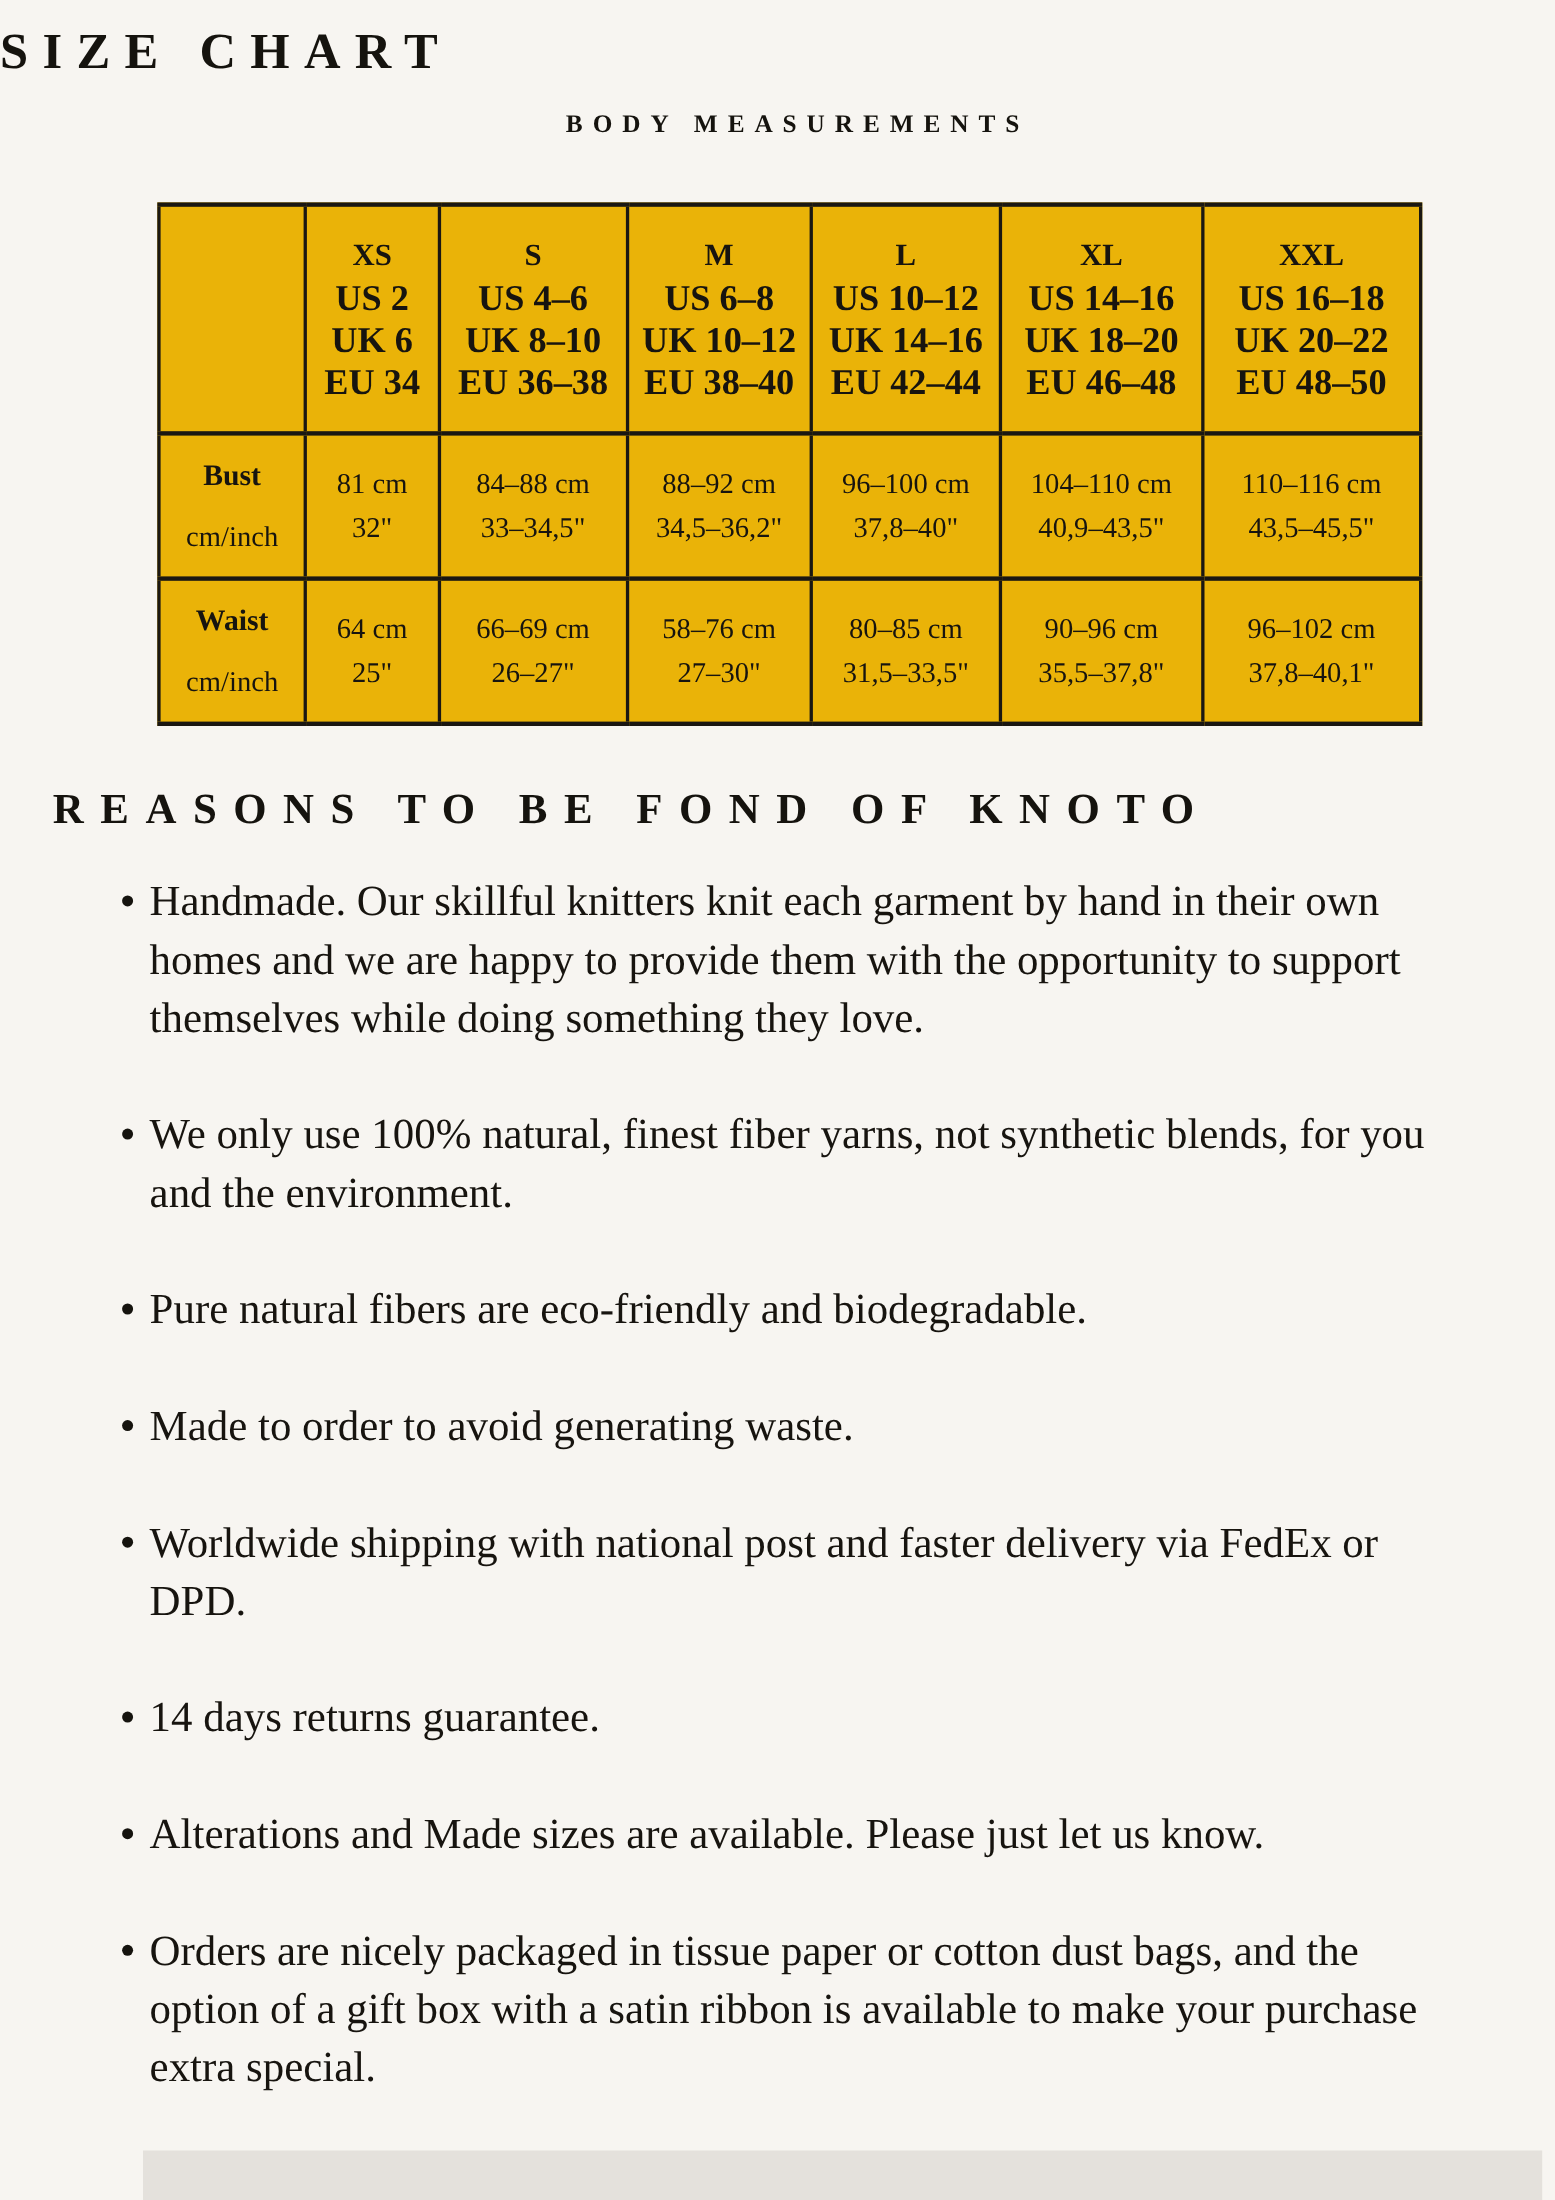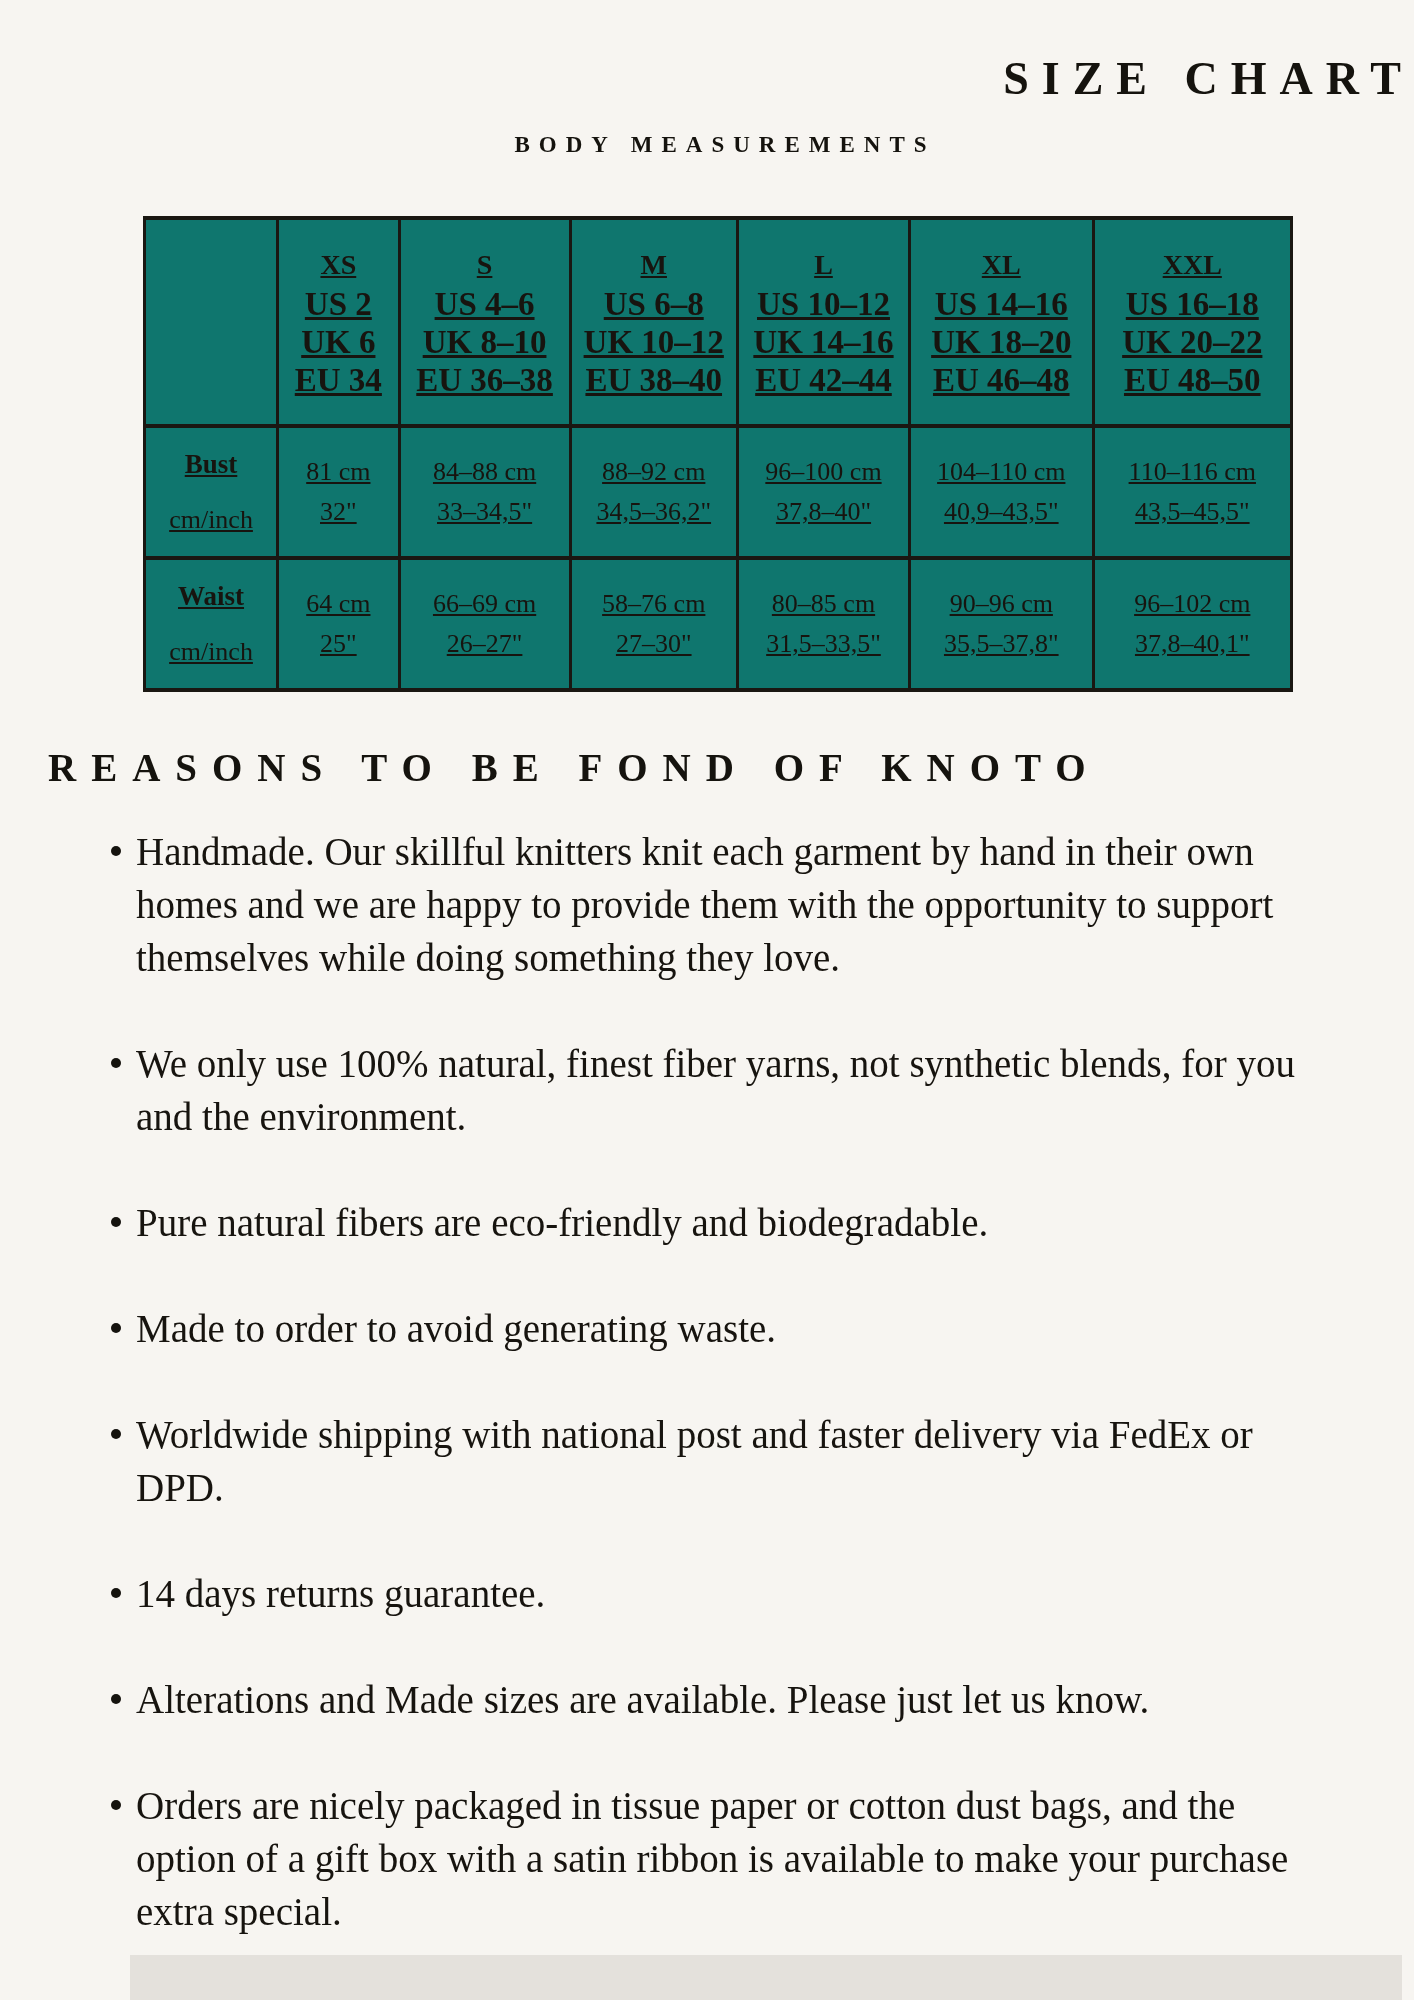--- a/index.html
+++ b/index.html
@@ -7,22 +7,22 @@
     position: relative;
     width: 1414px;
     height: 2000px;
     background: #f7f5f1;
     color: #17140f;
     font-family: "Liberation Serif", "DejaVu Serif", serif;
     overflow: hidden;
   }
   
   .title {
-    padding-top: 56px;
-    text-align: right;
+    padding-top: 24px;
+    text-align: left;
     font-size: 46px;
     font-weight: 700;
     letter-spacing: 13px;
     line-height: 1.0;
     color: #15130e;
   }
   .subtitle {
     margin-top: 30px;
     text-align: center;
     font-size: 23px;
@@ -30,22 +30,21 @@
     letter-spacing: 9px;
     color: #15130e;
     margin-left: 36px;
   }
   
   table.size-table {
     margin: 58px 0 0 143px;
     width: 1150px;
     border-collapse: collapse;
     table-layout: fixed;
-    background: #0f766e;
-    text-decoration: underline;
+    background: #eab308;
   }
   .size-table th, .size-table td {
     border: 3px solid #1a1712;
     border-top-width: 4px;
     border-bottom-width: 4px;
     text-align: center;
     vertical-align: middle;
     padding: 0;
   }
   .size-table thead th { height: 204px; }

